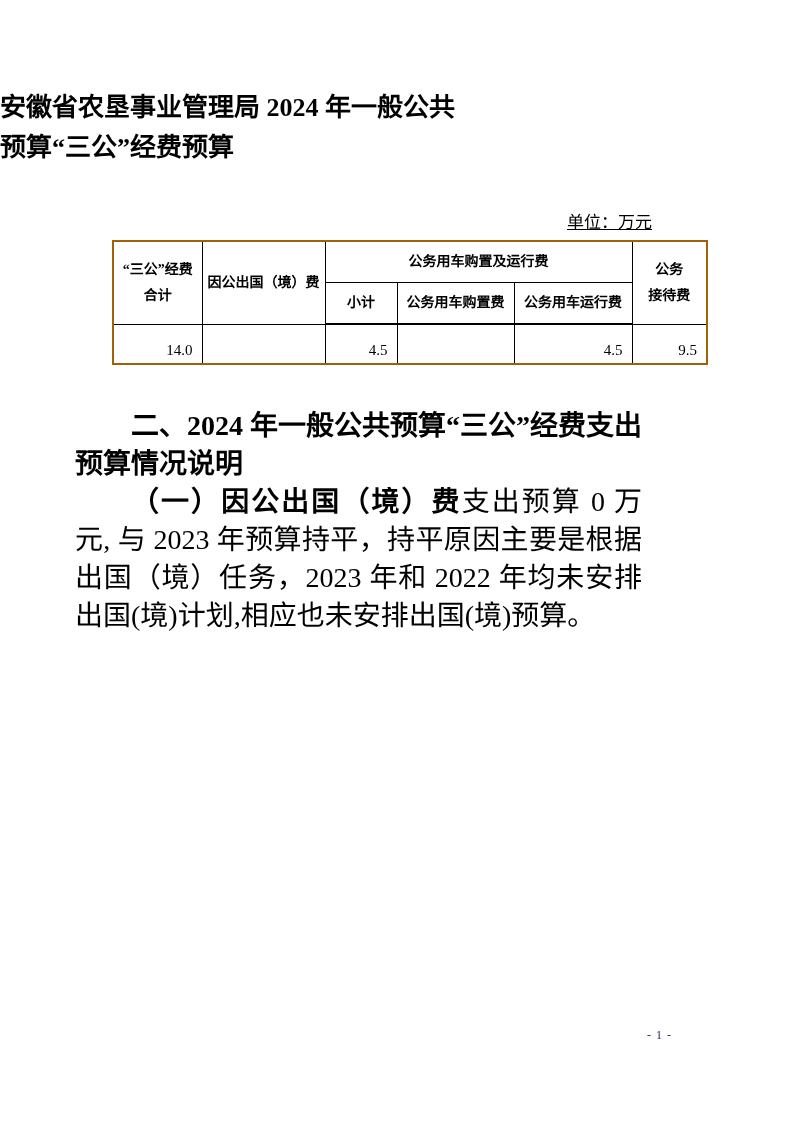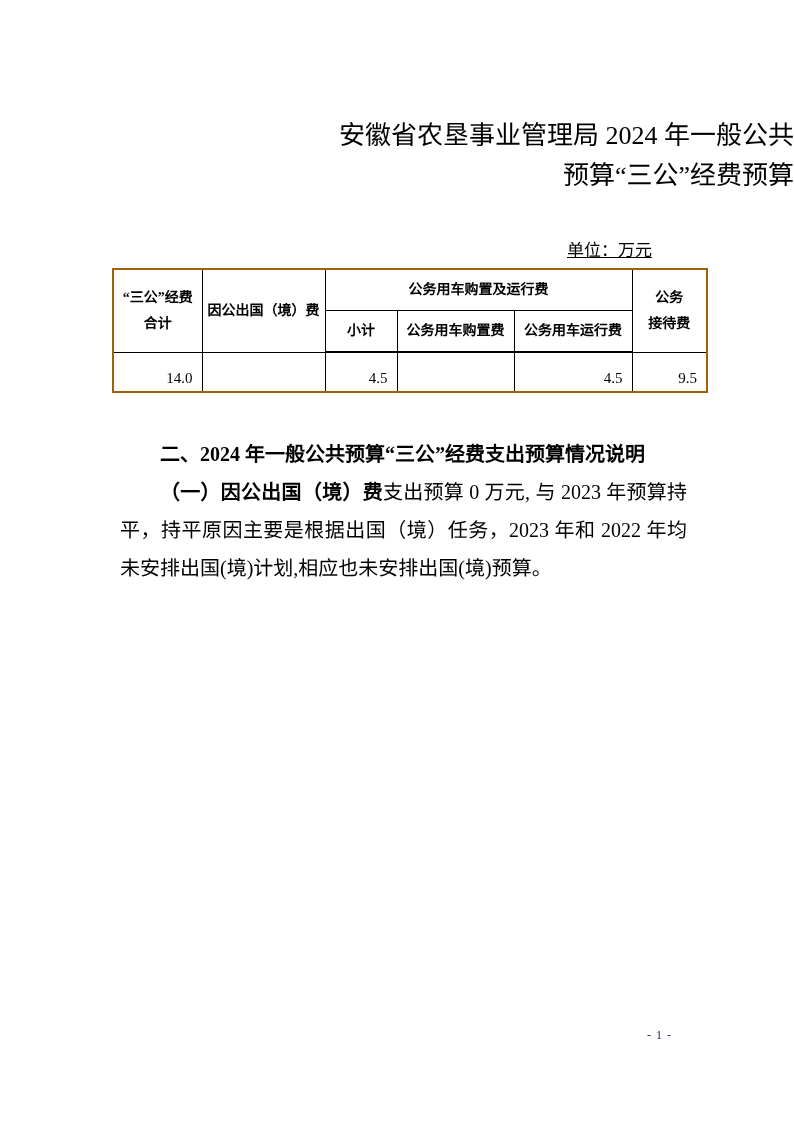--- a/index.html
+++ b/index.html
@@ -8,24 +8,24 @@
     width: 794px;
     height: 1123px;
     margin: 0 auto;
     background: #ffffff;
     color: #000000;
     font-family: "Liberation Serif", "DejaVu Serif", serif;
     overflow: hidden;
     box-sizing: border-box;
   }
   .doc-title {
-    margin-top: 116px;
-    text-align: right;
+    margin-top: 88px;
+    text-align: left;
     font-size: 26px;
-    font-weight: normal;
+    font-weight: bold;
     line-height: 40px;
   }
   .section1-heading {
     margin-top: 70px;
     text-align: center;
     font-size: 21px;
     font-weight: bold;
     line-height: 28px;
   }
   .unit-line {
@@ -61,23 +61,23 @@
   table.sangong td.value-cell {
     height: 34px;
     font-weight: normal;
     font-size: 15px;
     text-align: right;
     vertical-align: bottom;
     padding: 0 9px 4px 16px;
   }
   .section2 {
     width: 567px;
-    margin-left: 120px;
+    margin-left: 75px;
     margin-top: 42px;
-    font-size: 20px;
+    font-size: 28px;
     line-height: 38px;
   }
   .section2-heading {
     font-weight: bold;
     text-indent: 2em;
     margin: 0;
   }
   .para {
     margin: 0;
     text-align: justify;

